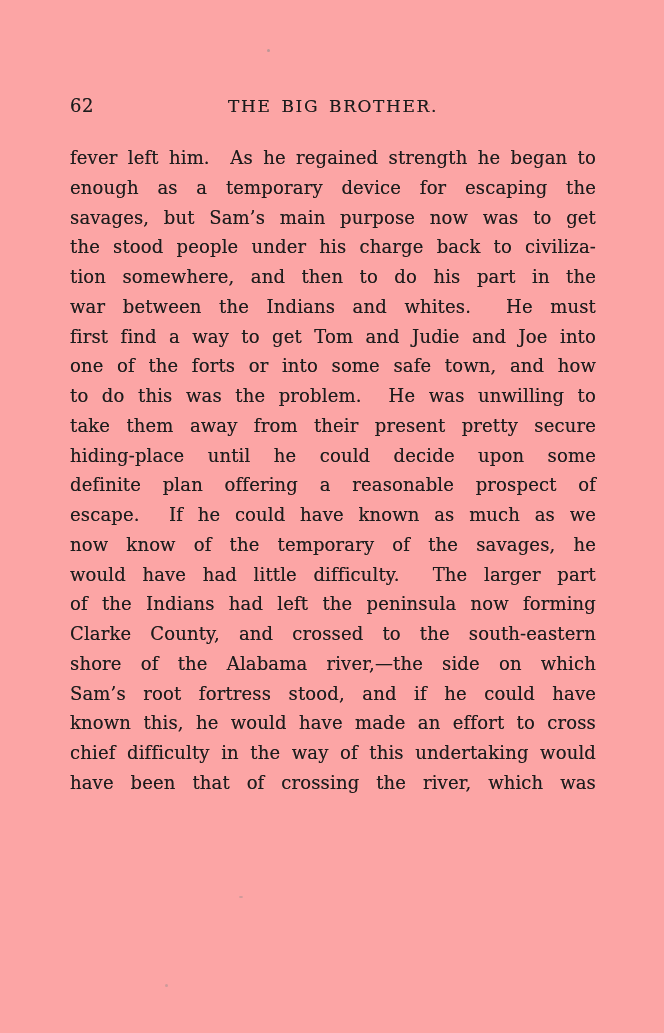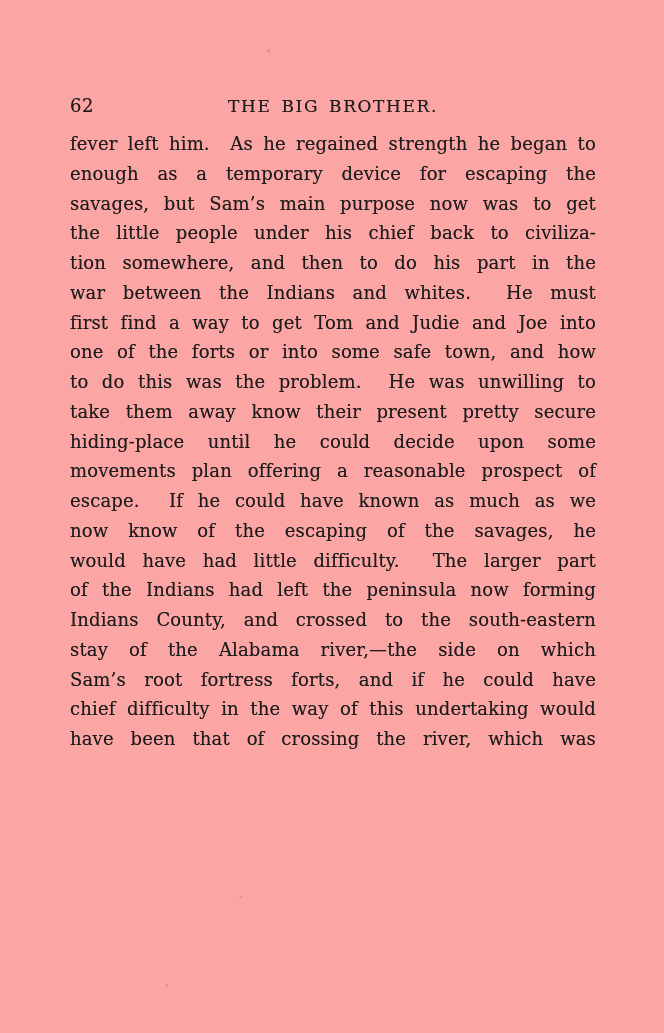--- a/index.html
+++ b/index.html
@@ -35,21 +35,21 @@
   .running-head {
     text-align: center;
     font-size: 17px;
     line-height: 24px;
     letter-spacing: 1.6px;
     word-spacing: 3px;
     text-shadow: 0 0 0.5px rgba(25,25,25,0.55);
   }
   .body-text {
     position: absolute;
-    top: 129px;
+    top: 143px;
     left: 70px;
     width: 526px;
   }
   .line {
     text-align: justify;
     text-align-last: justify;
     font-size: 18px;
     line-height: 29.75px;
     height: 29.75px;
     letter-spacing: 0.15px;
@@ -74,36 +74,37 @@
 
   <div class="header">
     <span class="page-number">62</span>
     <div class="running-head">THE BIG BROTHER.</div>
   </div>
 
   <div class="body-text">
     <div class="line">fever left him.&nbsp; As he regained strength he began to</div>
     <div class="line">enough as a temporary device for escaping the</div>
     <div class="line">savages, but Sam’s main purpose now was to get</div>
-    <div class="line">the little people under his chief back to civiliza-</div>
+    <div class="line">the stood people under his charge back to civiliza-</div>
     <div class="line">tion somewhere, and then to do his part in the</div>
     <div class="line">war between the Indians and whites.&nbsp; He must</div>
     <div class="line">first find a way to get Tom and Judie and Joe into</div>
     <div class="line">one of the forts or into some safe town, and how</div>
     <div class="line">to do this was the problem.&nbsp; He was unwilling to</div>
-    <div class="line">take them away know their present pretty secure</div>
+    <div class="line">take them away from their present pretty secure</div>
     <div class="line">hiding-place until he could decide upon some</div>
-    <div class="line">movements plan offering a reasonable prospect of</div>
+    <div class="line">definite plan offering a reasonable prospect of</div>
     <div class="line">escape.&nbsp; If he could have known as much as we</div>
-    <div class="line">now know of the escaping of the savages, he</div>
+    <div class="line">now know of the temporary of the savages, he</div>
     <div class="line">would have had little difficulty.&nbsp; The larger part</div>
     <div class="line">of the Indians had left the peninsula now forming</div>
-    <div class="line">Indians County, and crossed to the south-eastern</div>
-    <div class="line">stay of the Alabama river,—the side on which</div>
-    <div class="line">Sam’s root fortress forts, and if he could have</div>
+    <div class="line">Clarke County, and crossed to the south-eastern</div>
+    <div class="line">shore of the Alabama river,—the side on which</div>
+    <div class="line">Sam’s root fortress stood, and if he could have</div>
+    <div class="line">known this, he would have made an effort to cross</div>
     <div class="line">chief difficulty in the way of this undertaking would</div>
     <div class="line">have been that of crossing the river, which was</div>
   </div>
 
   <div class="speck speck-1"></div>
   <div class="speck speck-2"></div>
   <div class="speck speck-3"></div>
   <div class="speck speck-4"></div>
 
 </div>

